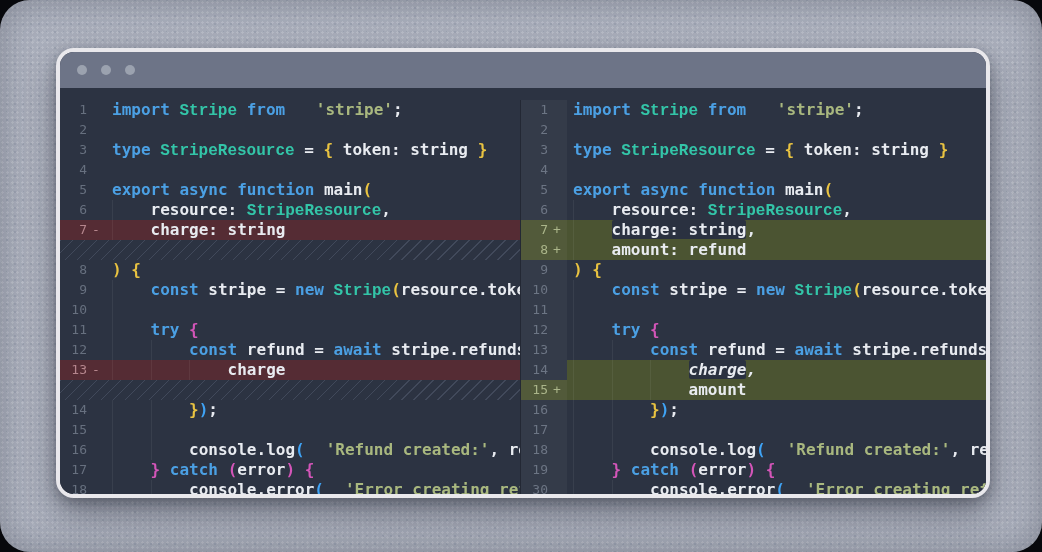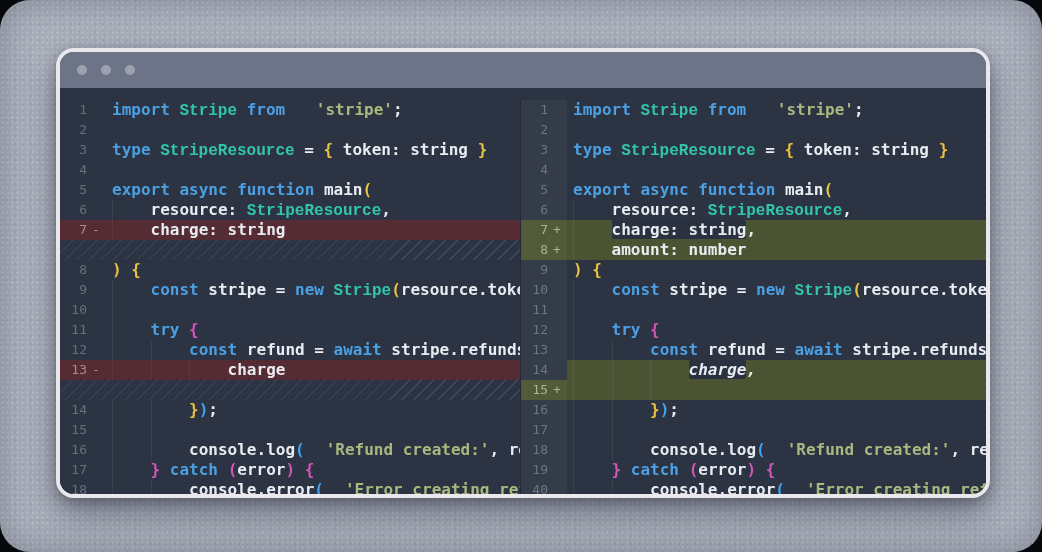--- a/index.html
+++ b/index.html
@@ -82,29 +82,29 @@
           <div class="row"><div class="gut"><span class="num">18</span><span class="mark"></span></div><div class="code"><span class="g" style="left: calc(0ch + 6px);"></span><span class="g" style="left: calc(4ch + 6px);"></span><span class="tok p">        console.error</span><span class="tok b">(</span><span class="tok s">'Error creating refund:'</span></div></div>
         </div>
       <div class="pane right" id="pane-right">
           <div class="row"><div class="gut"><span class="num">1</span><span class="mark"></span></div><div class="code"><span class="tok k">import </span><span class="tok t">Stripe</span><span class="tok k"> from </span><span class="tok s">'stripe'</span><span class="tok p">;</span></div></div>
           <div class="row"><div class="gut"><span class="num">2</span><span class="mark"></span></div><div class="code"></div></div>
           <div class="row"><div class="gut"><span class="num">3</span><span class="mark"></span></div><div class="code"><span class="tok k">type </span><span class="tok t">StripeResource</span><span class="tok p"> = </span><span class="tok y">{</span><span class="tok p"> token: string </span><span class="tok y">}</span></div></div>
           <div class="row"><div class="gut"><span class="num">4</span><span class="mark"></span></div><div class="code"></div></div>
           <div class="row"><div class="gut"><span class="num">5</span><span class="mark"></span></div><div class="code"><span class="tok k">export async function </span><span class="tok p">main</span><span class="tok y">(</span></div></div>
           <div class="row"><div class="gut"><span class="num">6</span><span class="mark"></span></div><div class="code"><span class="g" style="left: calc(0ch + 6px);"></span><span class="tok p">    resource: </span><span class="tok t">StripeResource</span><span class="tok p">,</span></div></div>
           <div class="row add"><div class="gut"><span class="num">7</span><span class="mark">+</span></div><div class="code"><span class="g" style="left: calc(0ch + 6px);"></span><span class="tok p">    </span><span class="tok p patch">charge: string</span><span class="tok p">,</span></div></div>
-          <div class="row add"><div class="gut"><span class="num">8</span><span class="mark">+</span></div><div class="code"><span class="g" style="left: calc(0ch + 6px);"></span><span class="tok p">    amount: number</span></div></div>
+          <div class="row add"><div class="gut"><span class="num">8</span><span class="mark">+</span></div><div class="code"><span class="g" style="left: calc(0ch + 6px);"></span><span class="tok p">    amount: refund</span></div></div>
           <div class="row"><div class="gut"><span class="num">9</span><span class="mark"></span></div><div class="code"><span class="tok y">) {</span></div></div>
           <div class="row"><div class="gut"><span class="num">10</span><span class="mark"></span></div><div class="code"><span class="g" style="left: calc(0ch + 6px);"></span><span class="tok p">    </span><span class="tok k">const</span><span class="tok p"> stripe = </span><span class="tok k">new</span><span class="tok p"> </span><span class="tok t">Stripe</span><span class="tok y">(</span><span class="tok p">resource.token);</span></div></div>
           <div class="row"><div class="gut"><span class="num">11</span><span class="mark"></span></div><div class="code"><span class="g" style="left: calc(0ch + 6px);"></span></div></div>
           <div class="row"><div class="gut"><span class="num">12</span><span class="mark"></span></div><div class="code"><span class="g" style="left: calc(0ch + 6px);"></span><span class="tok p">    </span><span class="tok k">try</span><span class="tok p"> </span><span class="tok m">{</span></div></div>
           <div class="row"><div class="gut"><span class="num">13</span><span class="mark"></span></div><div class="code"><span class="g" style="left: calc(0ch + 6px);"></span><span class="g" style="left: calc(4ch + 6px);"></span><span class="tok p">        </span><span class="tok k">const</span><span class="tok p"> refund = </span><span class="tok k">await</span><span class="tok p"> stripe.refunds.create({</span></div></div>
           <div class="row mod"><div class="gut"><span class="num">14</span><span class="mark"></span></div><div class="code"><span class="g" style="left: calc(0ch + 6px);"></span><span class="g" style="left: calc(4ch + 6px);"></span><span class="g" style="left: calc(8ch + 6px);"></span><span class="tok p">            </span><span class="tok p patch">charge</span><span class="tok p">,</span></div></div>
-          <div class="row add"><div class="gut"><span class="num">15</span><span class="mark">+</span></div><div class="code"><span class="g" style="left: calc(0ch + 6px);"></span><span class="g" style="left: calc(4ch + 6px);"></span><span class="g" style="left: calc(8ch + 6px);"></span></div></div>
+          <div class="row add"><div class="gut"><span class="num">15</span><span class="mark">+</span></div><div class="code"><span class="g" style="left: calc(0ch + 6px);"></span><span class="g" style="left: calc(4ch + 6px);"></span><span class="g" style="left: calc(8ch + 6px);"></span><span class="tok p">            amount</span></div></div>
           <div class="row"><div class="gut"><span class="num">16</span><span class="mark"></span></div><div class="code"><span class="g" style="left: calc(0ch + 6px);"></span><span class="g" style="left: calc(4ch + 6px);"></span><span class="tok p">        </span><span class="tok y">}</span><span class="tok b">)</span><span class="tok p">;</span></div></div>
           <div class="row"><div class="gut"><span class="num">17</span><span class="mark"></span></div><div class="code"><span class="g" style="left: calc(0ch + 6px);"></span><span class="g" style="left: calc(4ch + 6px);"></span></div></div>
           <div class="row"><div class="gut"><span class="num">18</span><span class="mark"></span></div><div class="code"><span class="g" style="left: calc(0ch + 6px);"></span><span class="g" style="left: calc(4ch + 6px);"></span><span class="tok p">        console.log</span><span class="tok b">(</span><span class="tok s">'Refund created:'</span><span class="tok p">, refund.id);</span></div></div>
           <div class="row"><div class="gut"><span class="num">19</span><span class="mark"></span></div><div class="code"><span class="g" style="left: calc(0ch + 6px);"></span><span class="tok p">    </span><span class="tok m">}</span><span class="tok p"> </span><span class="tok k">catch</span><span class="tok p"> </span><span class="tok m">(</span><span class="tok p">error</span><span class="tok m">)</span><span class="tok p"> </span><span class="tok m">{</span></div></div>
-          <div class="row"><div class="gut"><span class="num">40</span><span class="mark"></span></div><div class="code"><span class="g" style="left: calc(0ch + 6px);"></span><span class="g" style="left: calc(4ch + 6px);"></span><span class="tok p">        console.error</span><span class="tok b">(</span><span class="tok s">'Error creating refund:'</span></div></div>
+          <div class="row"><div class="gut"><span class="num">30</span><span class="mark"></span></div><div class="code"><span class="g" style="left: calc(0ch + 6px);"></span><span class="g" style="left: calc(4ch + 6px);"></span><span class="tok p">        console.error</span><span class="tok b">(</span><span class="tok s">'Error creating refund:'</span></div></div>
         </div>
     </div>
   </div>
 </div>
 
 </body></html>

